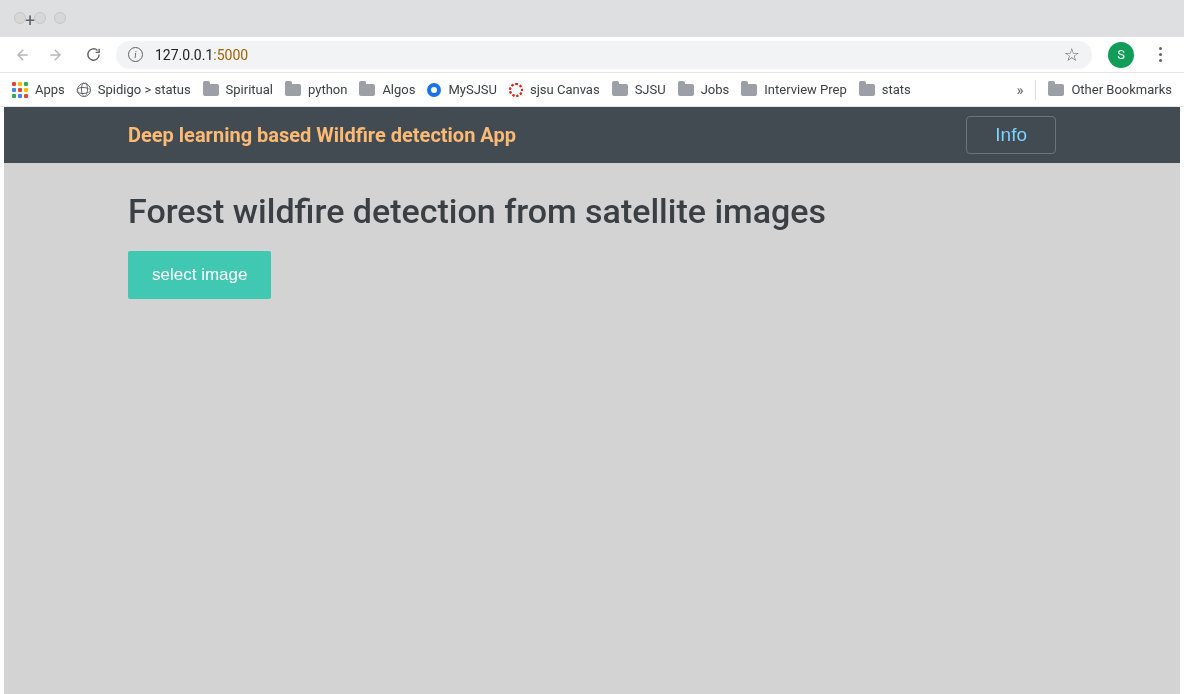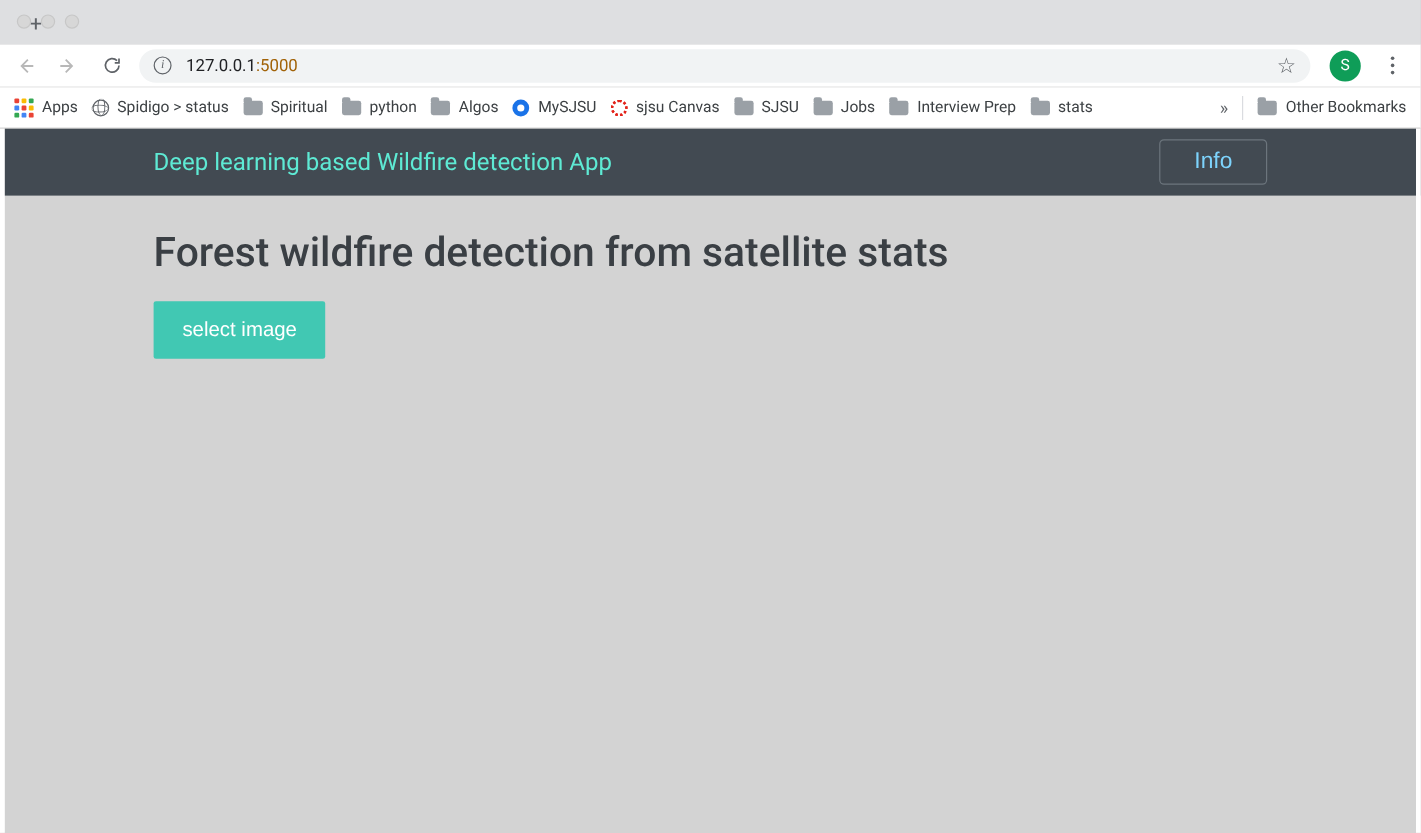--- a/index.html
+++ b/index.html
@@ -215,23 +215,23 @@
 
     .app-header {
       background: #424a52;
       height: 56px;
       display: flex;
       align-items: center;
       padding: 0 128px 0 128px;
       justify-content: space-between;
     }
     .app-title {
-      color: #5eead4;
+      color: #fdba74;
       font-size: 20px;
-      font-weight: 400;
+      font-weight: 700;
     }
     .info-btn {
       border: 1px solid #6c757d;
       color: #7dd3fc;
       background: transparent;
       padding: 7px 28px;
       border-radius: 4px;
       font-size: 19px;
       cursor: pointer;
     }
@@ -362,19 +362,19 @@
     <span>Other Bookmarks</span>
   </div>
 </div>
 
 <div class="page">
   <div class="app-header">
     <div class="app-title">Deep learning based Wildfire detection App</div>
     <button class="info-btn">Info</button>
   </div>
   <div class="content">
-    <h1 class="page-heading">Forest wildfire detection from satellite stats</h1>
+    <h1 class="page-heading">Forest wildfire detection from satellite images</h1>
     <button class="select-btn">select image</button>
   </div>
 </div>
 
 <div class="vp-edge-left"></div>
 <div class="vp-edge-right"></div>
 
 </body></html>

